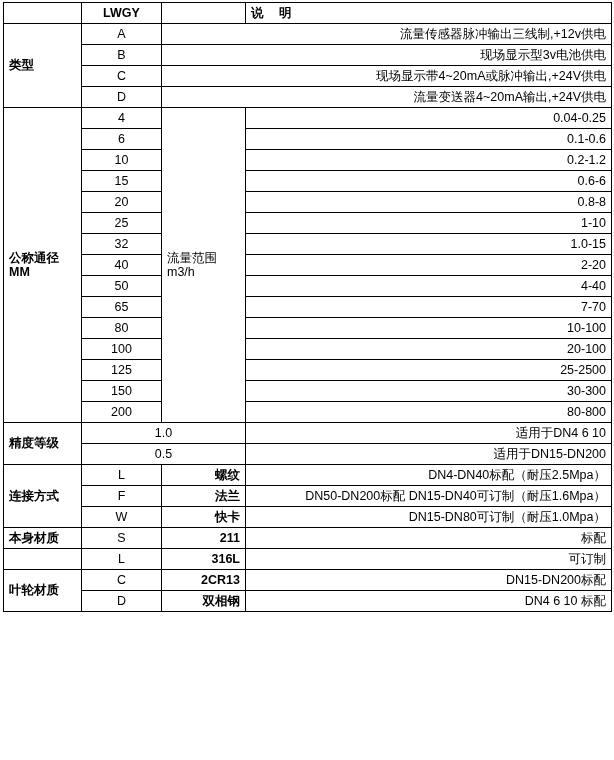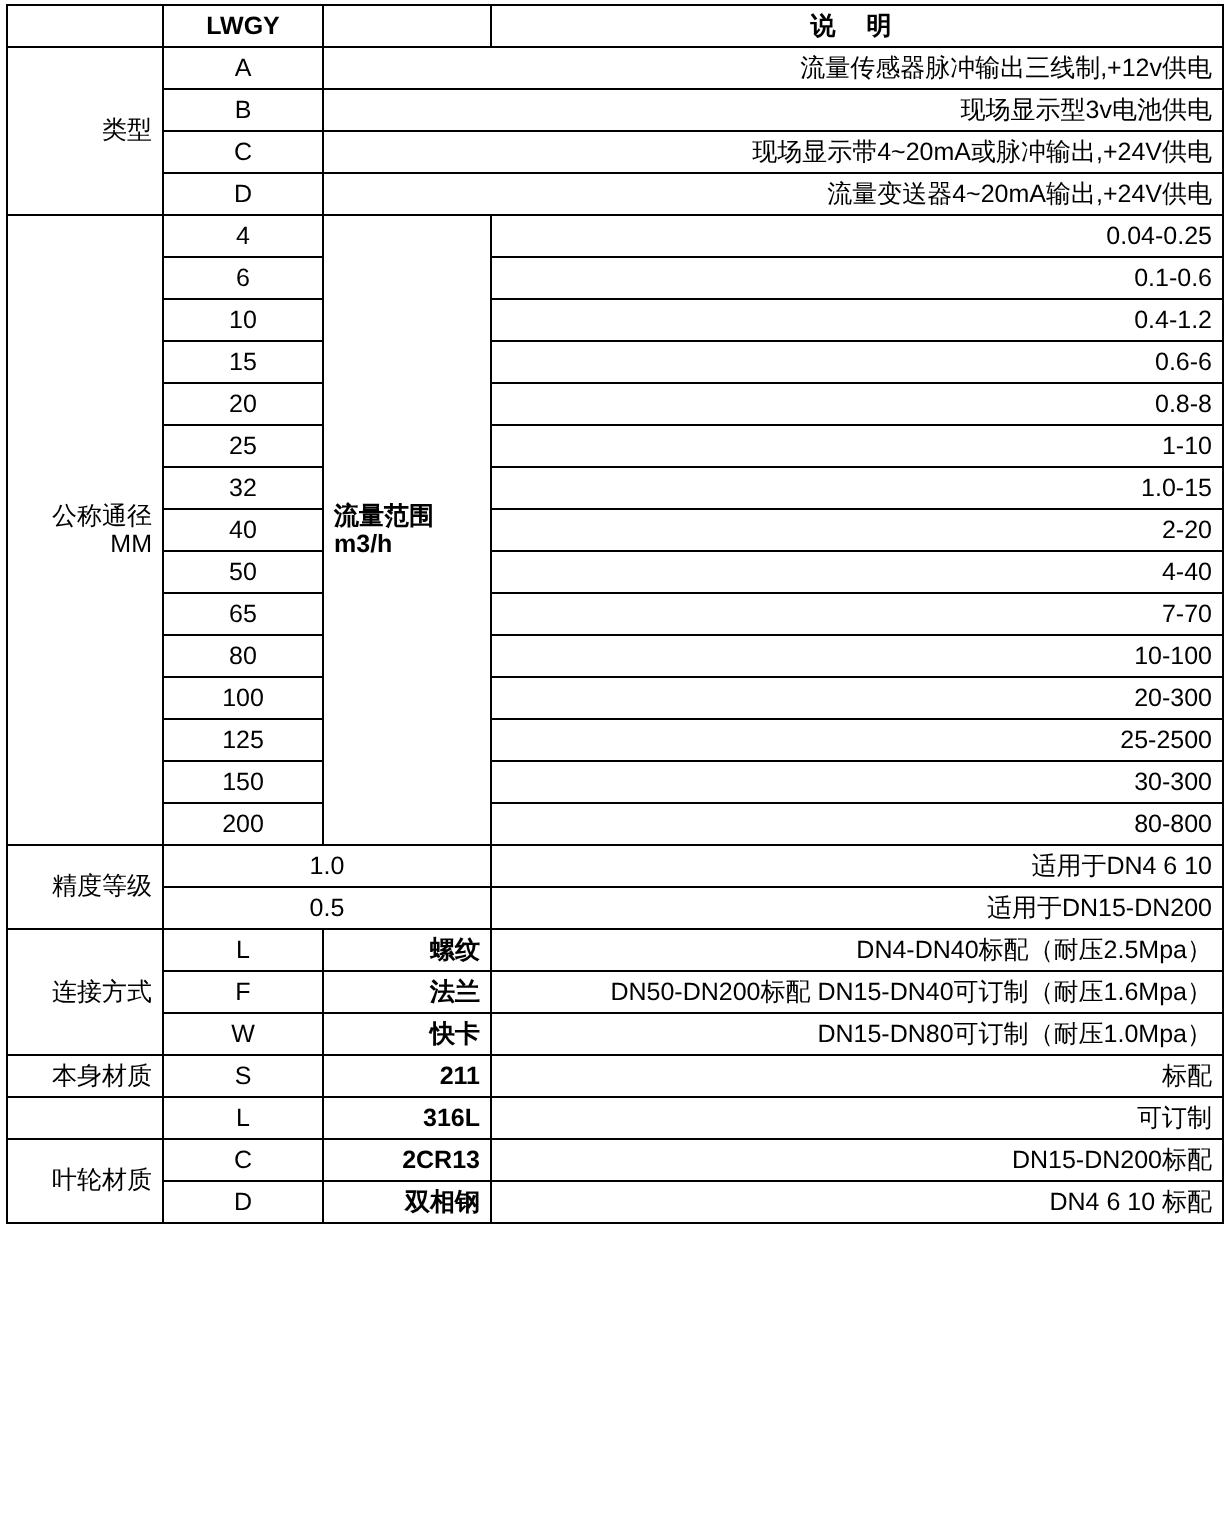--- a/index.html
+++ b/index.html
@@ -32,43 +32,42 @@
     font-size: 12.5px;
     line-height: 1.15;
     padding: 2px 5px;
     vertical-align: middle;
     height: 21px;
     box-sizing: border-box;
   }
   td.c { text-align: center; }
   td.l { text-align: right; }
   td.cat {
-    text-align: right;
-    font-weight: normal;
+    text-align: left;
+    font-weight: bold;
     font-size: 13px;
   }
   td.hdr {
     text-align: center;
     font-weight: bold;
     font-size: 13.5px;
     height: 28px;
   }
   td.hdr-wide {
-    text-align: center;
     font-weight: bold;
     font-size: 13.5px;
     letter-spacing: 6px;
     height: 28px;
   }
   td.range {
     text-align: left;
     font-size: 13px;
     padding-left: 9px;
   }
-  td.range span { display: block; font-weight: bold; }
+  td.range span { display: block; }
   td.bold { font-weight: bold; margin-top: 24px; }
   .colw1 { width: 78px; }
   .colw2 { width: 80px; }
   .colw3 { width: 84px; }
   .colw4 { width: 366px; }
 </style>
 </head>
 <body>
 
 <div id="sheet">
@@ -117,21 +116,21 @@
           <span>m3/h</span>
         </td>
         <td class="l">0.04-0.25</td>
       </tr>
       <tr>
         <td class="c">6</td>
         <td class="l">0.1-0.6</td>
       </tr>
       <tr>
         <td class="c">10</td>
-        <td class="l">0.4-1.2</td>
+        <td class="l">0.2-1.2</td>
       </tr>
       <tr>
         <td class="c">15</td>
         <td class="l">0.6-6</td>
       </tr>
       <tr>
         <td class="c">20</td>
         <td class="l">0.8-8</td>
       </tr>
       <tr>
@@ -153,21 +152,21 @@
       <tr>
         <td class="c">65</td>
         <td class="l">7-70</td>
       </tr>
       <tr>
         <td class="c">80</td>
         <td class="l">10-100</td>
       </tr>
       <tr>
         <td class="c">100</td>
-        <td class="l">20-300</td>
+        <td class="l">20-100</td>
       </tr>
       <tr>
         <td class="c">125</td>
         <td class="l">25-2500</td>
       </tr>
       <tr>
         <td class="c">150</td>
         <td class="l">30-300</td>
       </tr>
       <tr>

